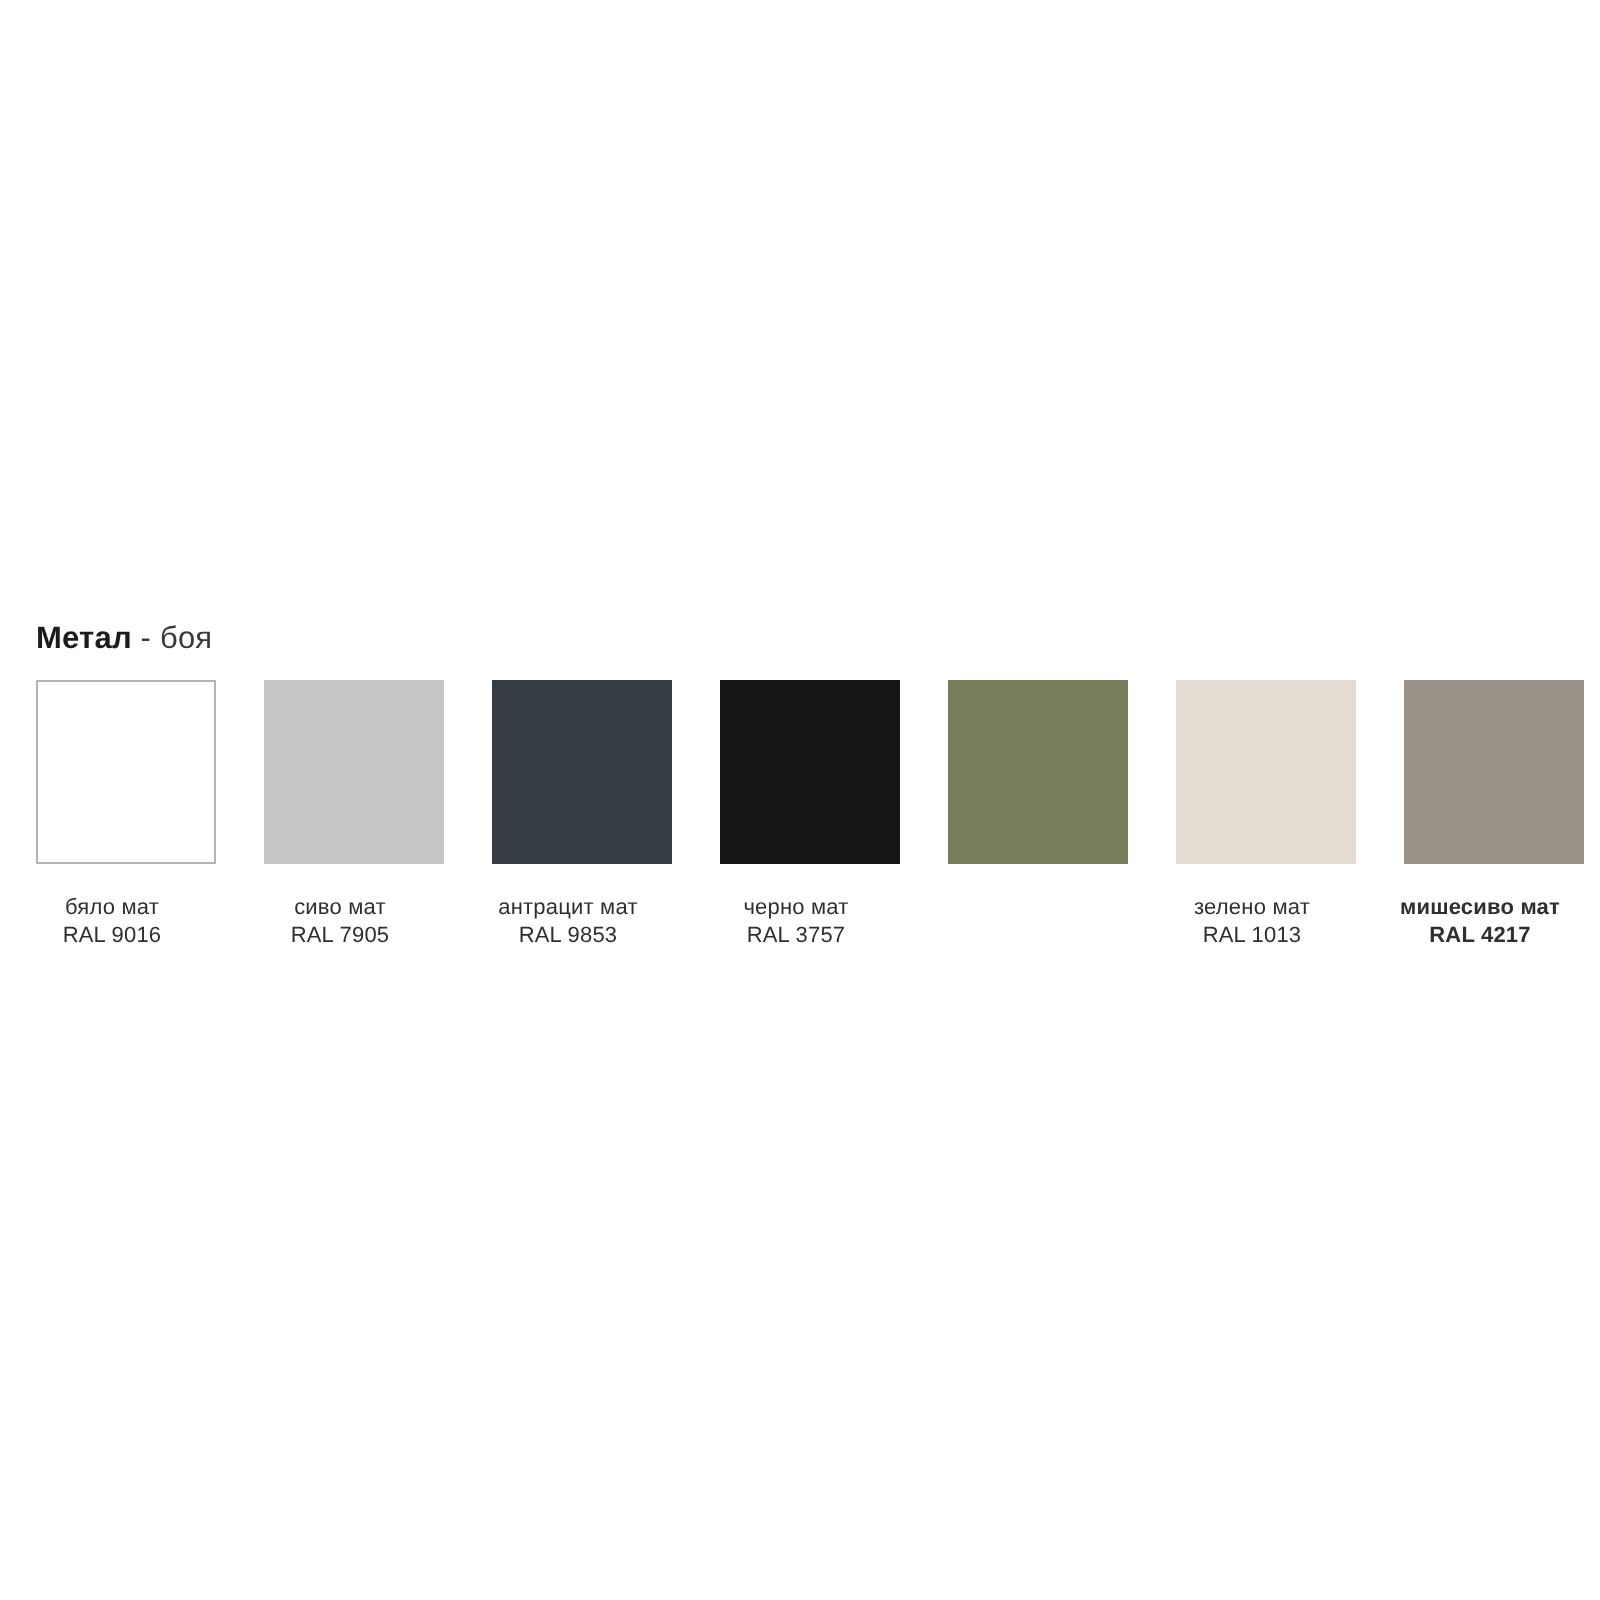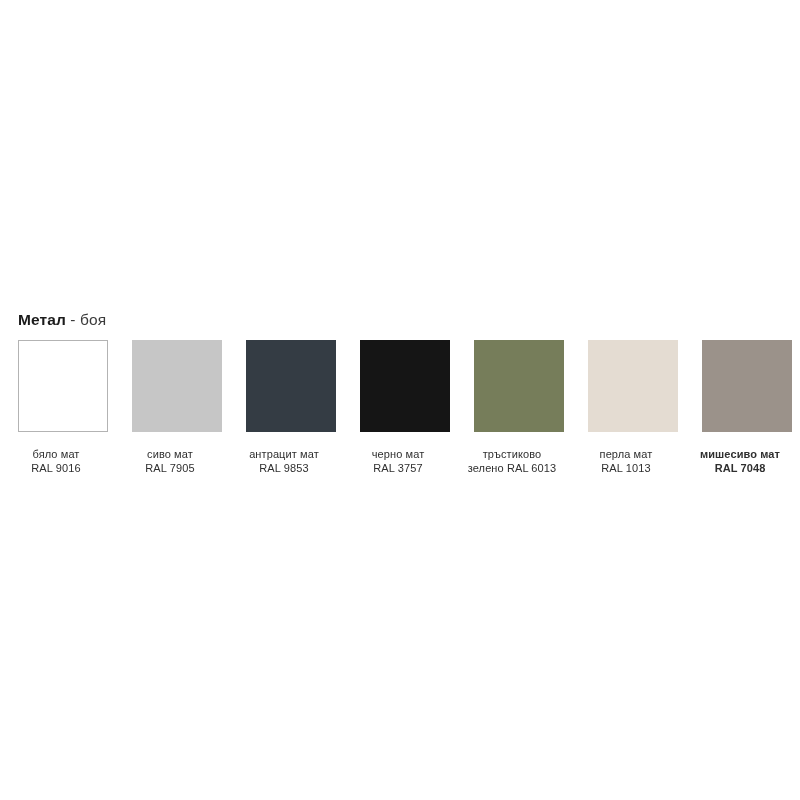--- a/index.html
+++ b/index.html
@@ -125,36 +125,32 @@
     <div class="swatch-cell">
       <span class="swatch-chip" style="background: rgb(21, 21, 21); border: 1px solid rgb(21, 21, 21);"></span>
       <span class="swatch-label">
         <span class="label-line">черно мат</span>
         <span class="label-line">RAL 3757</span>
       </span>
     </div>
 
     <div class="swatch-cell">
       <span class="swatch-chip" style="background: rgb(118, 125, 90); border: 1px solid rgb(118, 125, 90);"></span>
-      <span class="swatch-label">
-        <span class="label-line">тръстиково</span>
-        <span class="label-line">зелено RAL 6013</span>
-      </span>
     </div>
 
     <div class="swatch-cell">
       <span class="swatch-chip" style="background: rgb(228, 220, 210); border: 1px solid rgb(228, 220, 210);"></span>
       <span class="swatch-label">
-        <span class="label-line">перла мат</span>
+        <span class="label-line">зелено мат</span>
         <span class="label-line">RAL 1013</span>
       </span>
     </div>
 
     <div class="swatch-cell">
       <span class="swatch-chip" style="background: rgb(155, 146, 138); border: 1px solid rgb(155, 146, 138);"></span>
       <span class="swatch-label">
         <span class="label-line">мишесиво мат</span>
-        <span class="label-line">RAL 7048</span>
+        <span class="label-line">RAL 4217</span>
       </span>
     </div>
 
   </div>
 </div>
 
 </body></html>

